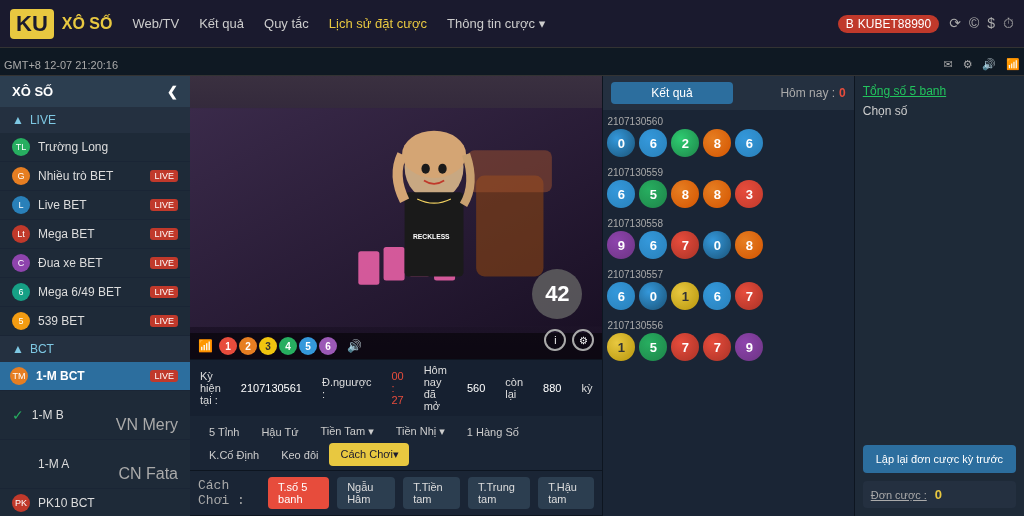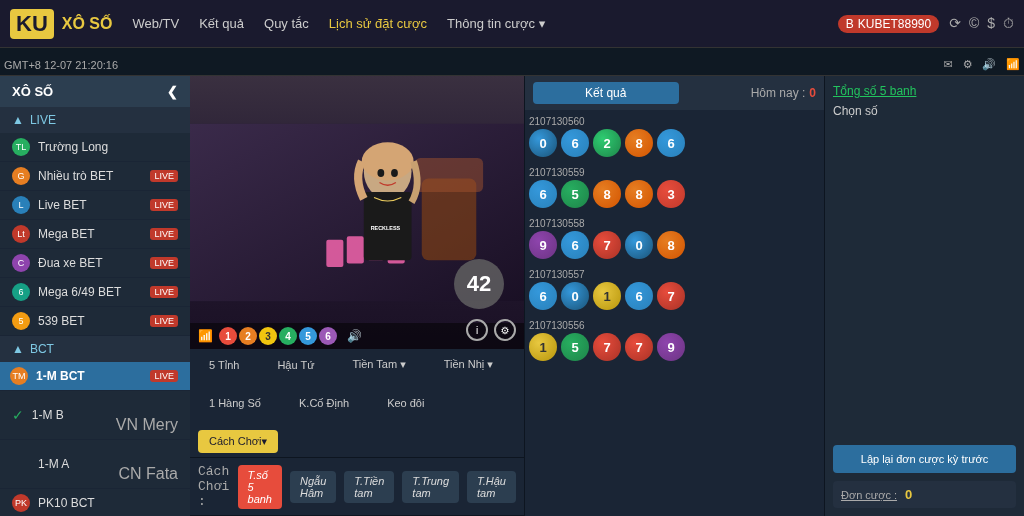--- a/index.html
+++ b/index.html
@@ -68,29 +68,29 @@
     .video-info-btns { position: absolute; bottom: 8px; right: 8px; display: flex; gap: 6px; }
     .info-btn { width: 22px; height: 22px; border-radius: 50%; border: 2px solid #aaa; display: flex; align-items: center; justify-content: center; font-size: 10px; color: #fff; cursor: pointer; }
 
     
     .status-bar { background: #162030; padding: 4px 10px; display: flex; align-items: center; gap: 20px; font-size: 11px; color: #ddd; border-top: 1px solid #0d1520; }
     .status-bar .ky { color: #fff; }
     .status-bar .time { color: #e74c3c; }
     .status-bar .info { color: #fff; }
 
     
-    .betting-tabs { background: #1a2535; display: flex; align-items: center; padding: 4px 8px; gap: 16px; border-bottom: 1px solid #0d1520; flex-wrap: wrap; }
+    .betting-tabs { background: #1a2535; display: flex; align-items: center; padding: 4px 8px; gap: 0; border-bottom: 1px solid #0d1520; flex-wrap: wrap; }
     .bet-tab { padding: 4px 10px; border-radius: 4px; cursor: pointer; color: #ccc; font-size: 11px; border: 1px solid transparent; }
     .bet-tab.dropdown { display: flex; align-items: center; gap: 3px; }
     .bet-tab.cach-choi { background: #e8c840; color: #1a1a2e; }
 
     
     .cach-choi-row { background: #1a2535; padding: 6px 8px; display: flex; align-items: center; gap: 8px; border-bottom: 1px solid #0d1520; }
     .cach-choi-label { color: #aaa; font-size: 13px; font-family: Liberation Mono, monospace; }
-    .cach-option { padding: 4px 10px; border-radius: 4px; cursor: pointer; font-size: 11px; font-style: italic; }
+    .cach-option { padding: 4px 10px; border-radius: 4px; cursor: pointer; font-size: 11px; }
     .cach-option.active { background: #e74c3c; color: #fff; }
     .cach-option.normal { background: #2c3e50; color: #ddd; }
 
     
     .results-panel { width: 300px; background: #1a2535; border-left: 1px solid #0d1520; display: flex; flex-direction: column; }
     .results-header { display: flex; align-items: center; background: #243040; padding: 6px 8px; gap: 0; }
     .results-tab { flex: 1; text-align: center; padding: 4px; font-size: 12px; cursor: pointer; }
     .results-tab.active { background: #2c6e9e; border-radius: 4px; color: #fff; }
     .hom-nay-tab { flex: 1; text-align: right; font-size: 12px; color: #aaa; display: flex; justify-content: flex-end; align-items: center; gap: 4px; }
     .hom-nay-count { color: #e74c3c; font-weight: bold; }
@@ -291,20 +291,31 @@
             </div>
             <span class="volume-btn">🔊</span>
           </div>
           <div class="video-countdown">42</div>
           <div class="video-info-btns">
             <div class="info-btn">i</div>
             <div class="info-btn">⚙</div>
           </div>
         </div>
 
+        <div class="status-bar">
+          <span>Kỳ hiện tại :</span>
+          <span class="ky">2107130561</span>
+          <span>Đ.nguược :</span>
+          <span class="time">00 : 27</span>
+          <span>Hôm nay đã mở</span>
+          <span class="info">560</span>
+          <span>còn lại</span>
+          <span class="info">880</span>
+          <span>kỳ</span>
+        </div>
 
         <div class="betting-tabs">
           <div class="bet-tab">5 Tỉnh</div>
           <div class="bet-tab">Hậu Tứ</div>
           <div class="bet-tab dropdown">Tiền Tam ▾</div>
           <div class="bet-tab dropdown">Tiền Nhị ▾</div>
           <div class="bet-tab">1 Hàng Số</div>
           <div class="bet-tab">K.Cố Định</div>
           <div class="bet-tab">Keo đôi</div>
           <div class="bet-tab cach-choi dropdown">Cách Chơi▾</div>

